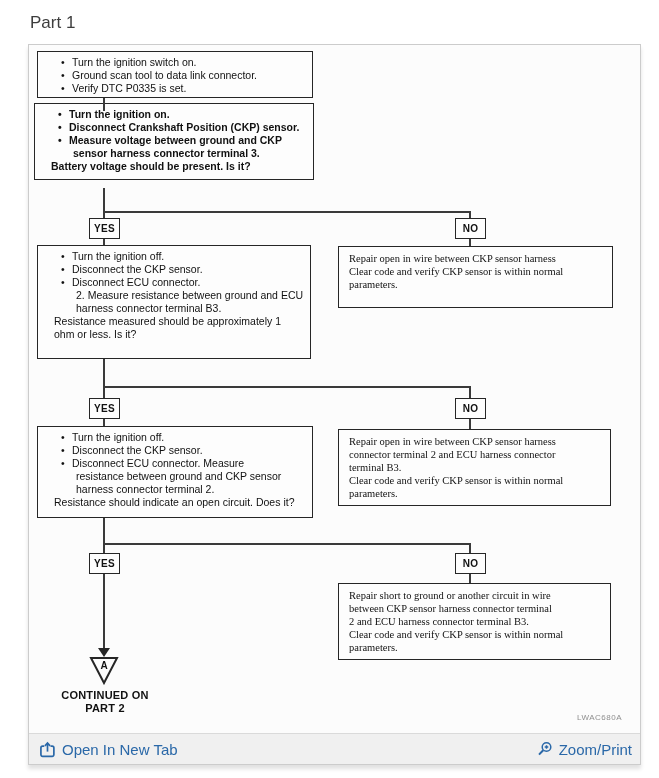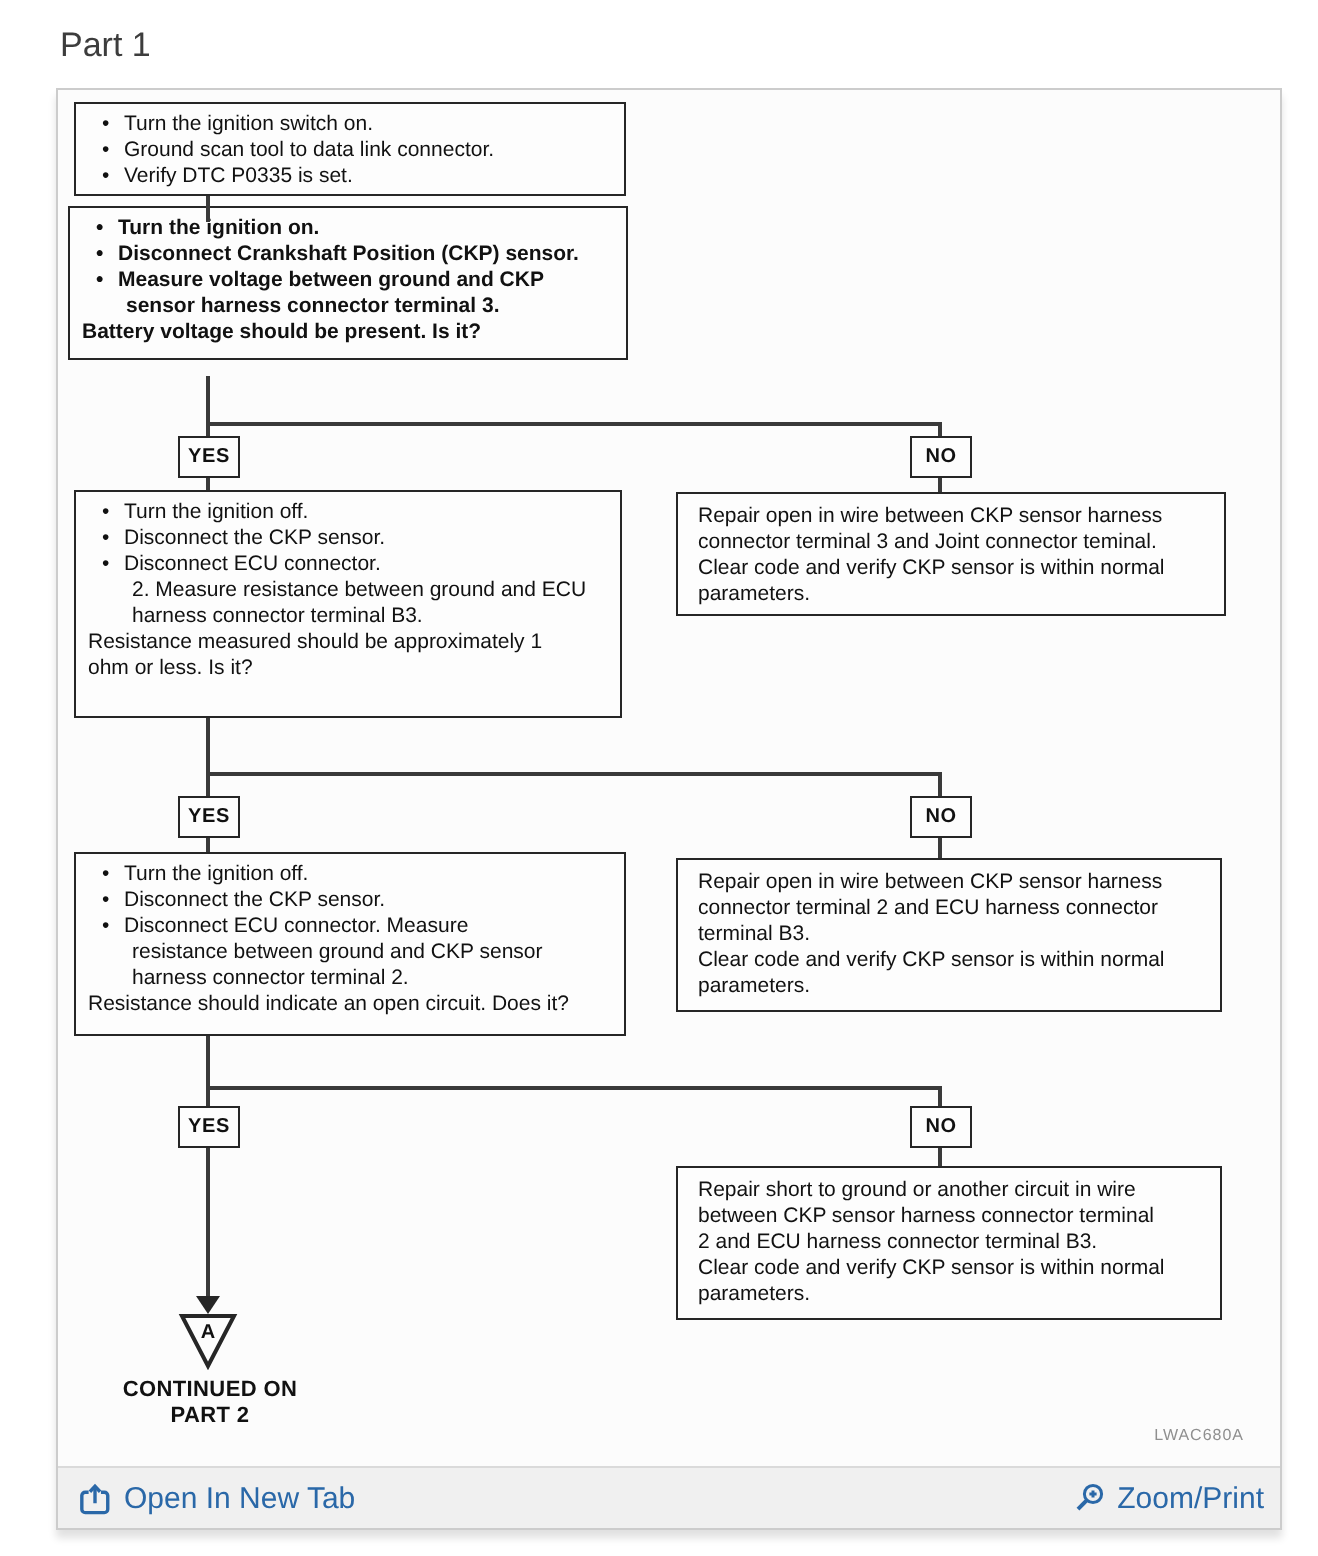--- a/index.html
+++ b/index.html
@@ -8,27 +8,27 @@
   #stage { position:relative; width:593px; height:778px; }
 
   .page-title { position:absolute; left:30px; top:13px; font-size:17px; color:#3d3d3d; }
 
   .panel { position:absolute; left:28px; top:44px; width:613px; height:721px;
            background:#fcfcfc; border:1px solid #cccccc;
            box-shadow:0 4px 4px rgba(0,0,0,0.12); }
 
   
   .fbox { position:absolute; background:#fdfdfd; border:1.5px solid #262626;
-          font-size:10.5px; line-height:13px; color:#111; padding:4px 5px; }
+          font-size:10.5px; line-height:13px; color:#111; padding:4px 15px; }
   .fbox .ln { white-space:nowrap; }
   .fbox .ln.b { padding-left:8px; }
   .fbox .ln.b .blt { display:inline-block; width:11px; }
   .fbox .ln.c { padding-left:23px; }
   .fbox .ln.p { padding-left:1px; }
-  .fbox.repair { padding:5px 4px 5px 9px; }
+  .fbox.repair { padding:5px 4px 5px 9px;font-family:Liberation Serif, serif; }
 
   .decision { position:absolute; width:31px; height:21px; border:1.5px solid #262626;
               background:#fdfdfd; display:flex; align-items:center; justify-content:center;
               font-size:10px; font-weight:bold; color:#111; letter-spacing:0.3px; }
 
   .hline, .vline { position:absolute; background:#3a3a3a; }
   .hline { height:2px; }
   .vline { width:2px; }
 
   .arrowhead { position:absolute; width:0; height:0;
@@ -88,21 +88,20 @@
         <div class="ln b"><span class="blt">•</span><span>Turn the ignition off.</span></div>
         <div class="ln b"><span class="blt">•</span><span>Disconnect the CKP sensor.</span></div>
         <div class="ln b"><span class="blt">•</span><span>Disconnect ECU connector. Measure</span></div>
         <div class="ln c">resistance between ground and CKP sensor</div>
         <div class="ln c">harness connector terminal 2.</div>
         <div class="ln p">Resistance should indicate an open circuit. Does it?</div>
       </div>
 
     <div class="fbox repair" style="left:309px; top:201px; width:275px; height:62px;">
         <div class="ln p">Repair open in wire between CKP sensor harness</div>
-        <div class="ln p">connector terminal 3 and Joint connector teminal.</div>
         <div class="ln p">Clear code and verify CKP sensor is within normal</div>
         <div class="ln p">parameters.</div>
       </div>
 
     <div class="fbox repair" style="left:309px; top:384px; width:273px; height:77px;">
         <div class="ln p">Repair open in wire between CKP sensor harness</div>
         <div class="ln p">connector terminal 2 and ECU harness connector</div>
         <div class="ln p">terminal B3.</div>
         <div class="ln p">Clear code and verify CKP sensor is within normal</div>
         <div class="ln p">parameters.</div>

